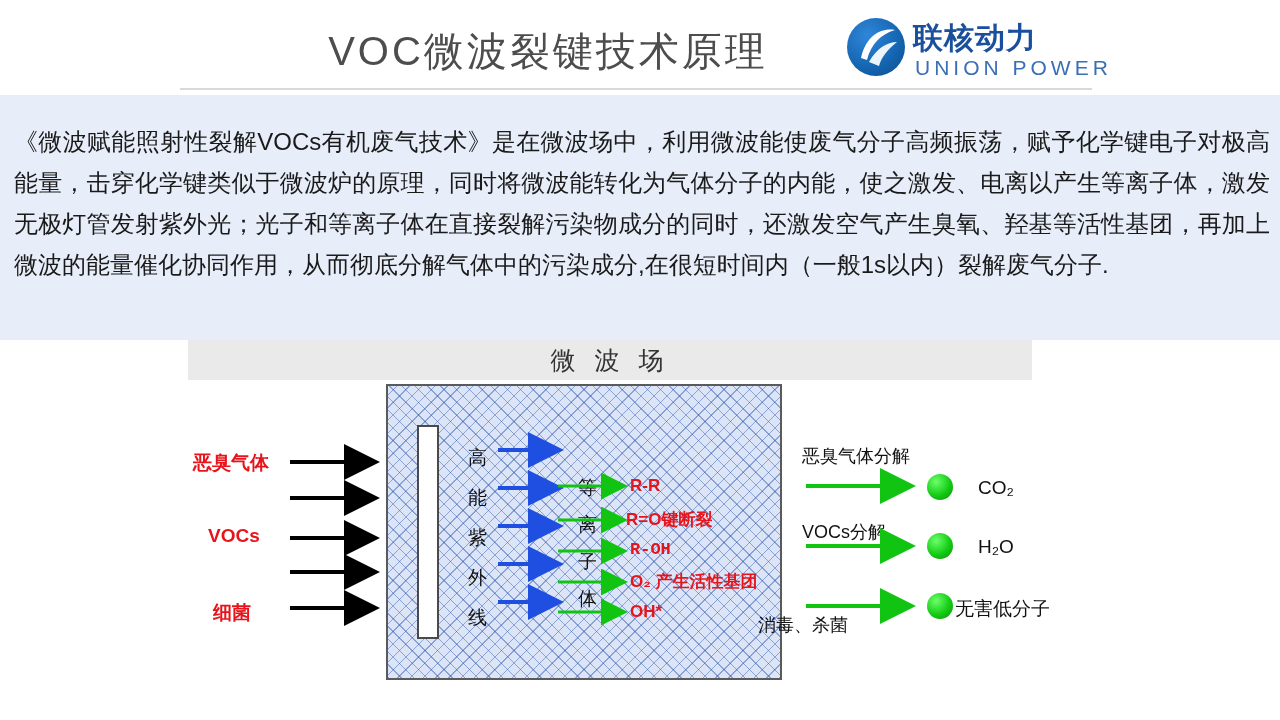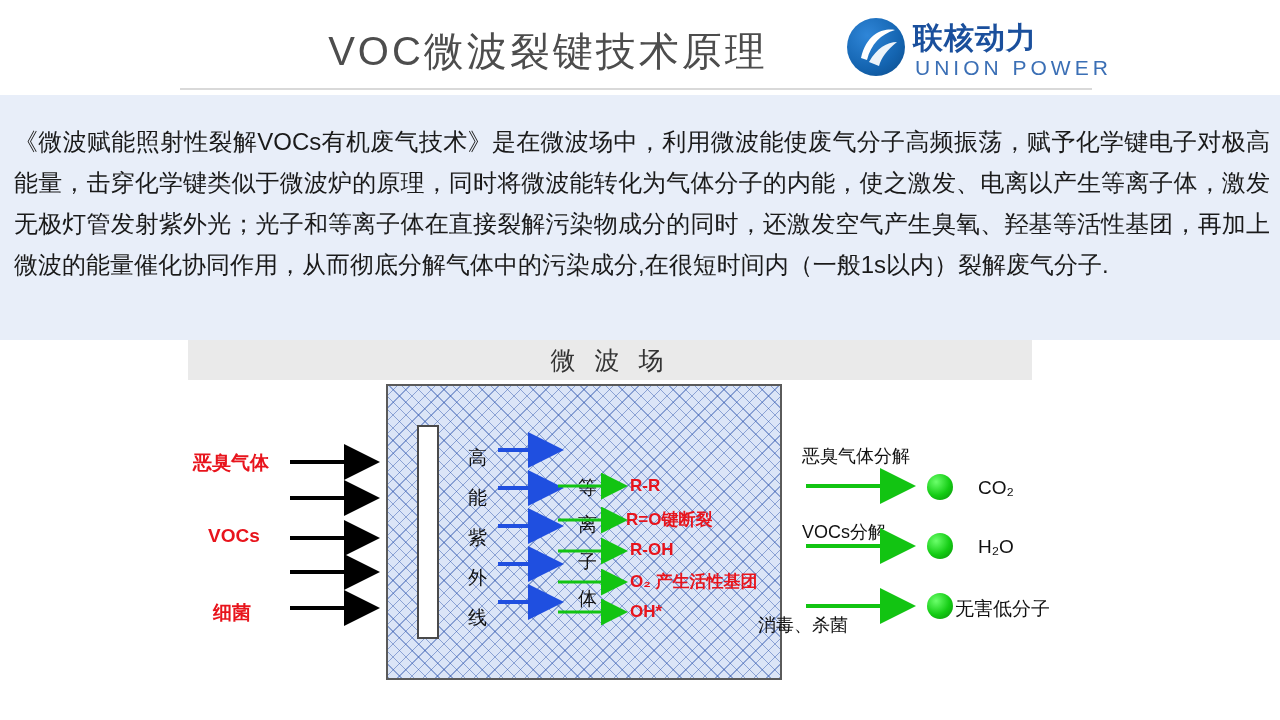--- a/index.html
+++ b/index.html
@@ -237,21 +237,21 @@
   <div class="col-text" style="left:468px; top:225px;">外</div>
   <div class="col-text" style="left:468px; top:265px;">线</div>
 
   <div class="col-text" style="left:578px; top:135px;">等</div>
   <div class="col-text" style="left:578px; top:172px;">离</div>
   <div class="col-text" style="left:578px; top:209px;">子</div>
   <div class="col-text" style="left:578px; top:246px;">体</div>
 
   <div class="red-item" style="left:630px; top:136px;text-align:right;">R-R</div>
   <div class="red-item" style="left:618px; top:168px;margin-left:8px;">R=O键断裂</div>
-  <div class="red-item" style="left:630px; top:200px;">R-OH</div>
+  <div class="red-item" style="left:630px; top:200px;font-family:Liberation Mono, monospace;">R-OH</div>
   <div class="red-item" style="left:630px; top:230px;">O₂ 产生活性基团</div>
   <div class="red-item" style="left:630px; top:262px;">OH*</div>
 
   <div class="right-label" style="left:802px; top:104px;">恶臭气体分解</div>
   <div class="right-label" style="left:802px; top:180px;">VOCs分解</div>
   <div class="right-label" style="left:758px; top:230px;margin-top:43px;">消毒、杀菌</div>
 
   <div class="green-dot" style="left:927px; top:134px;"></div>
   <div class="prod-label" style="left:978px; top:137px;">CO₂</div>
 

